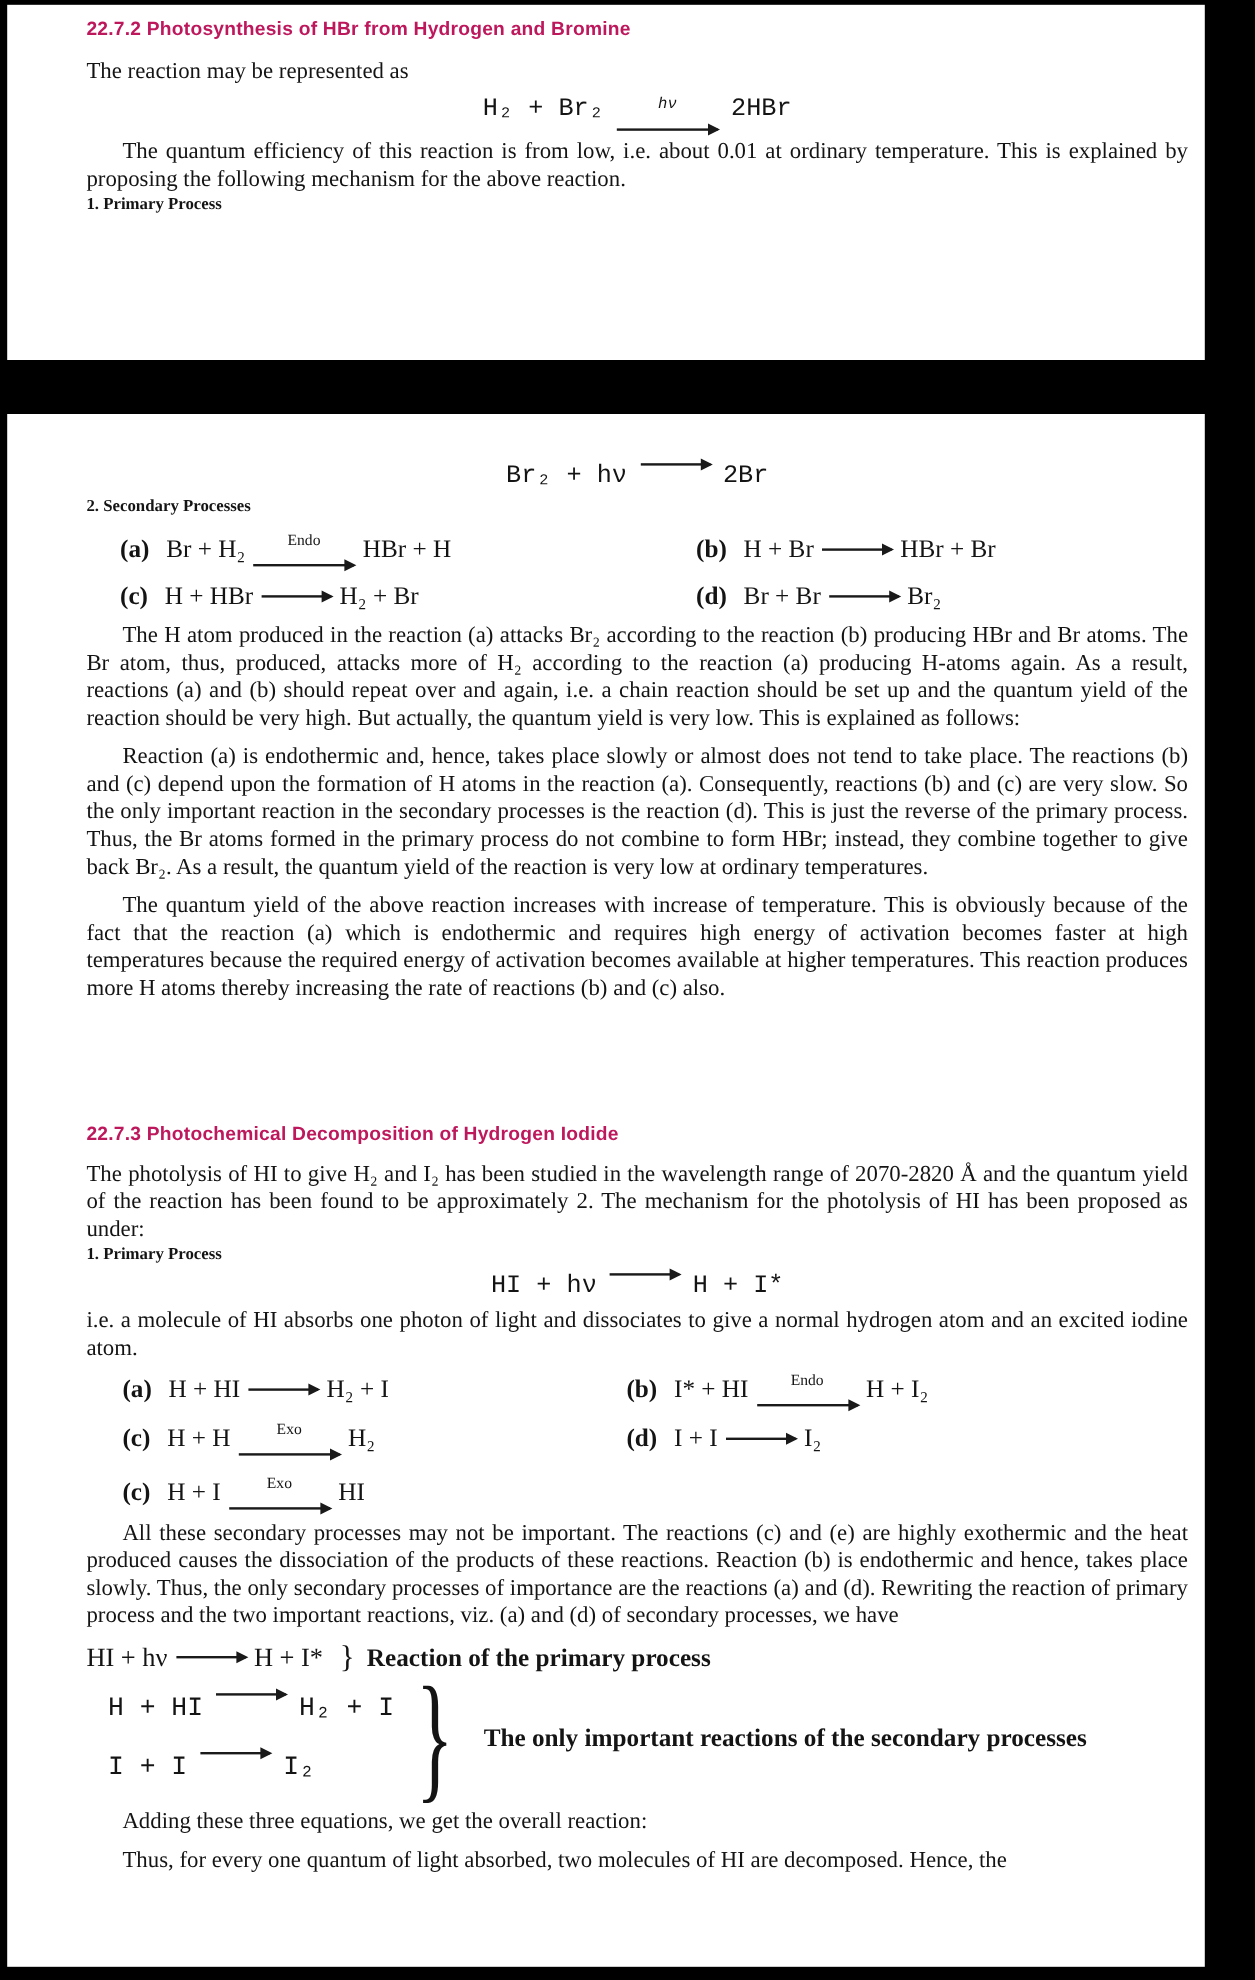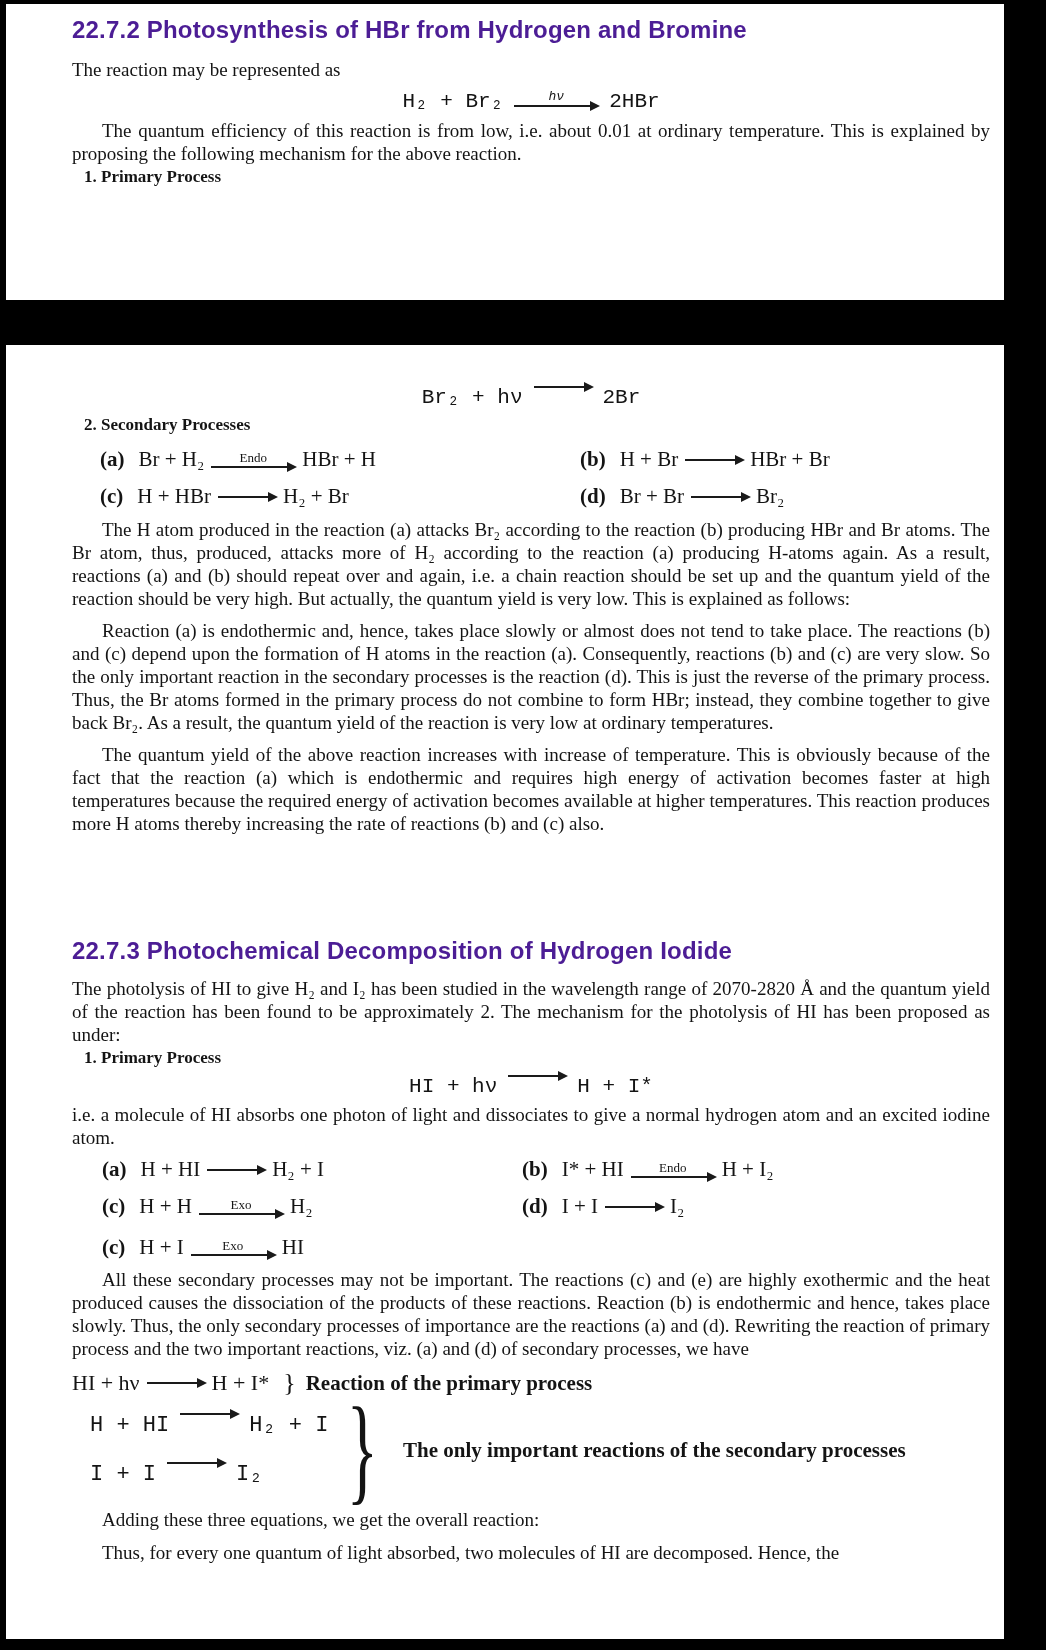--- a/index.html
+++ b/index.html
@@ -12,31 +12,31 @@
   .bar-left{position:absolute;left:0;top:0;width:6px;height:1650px;background:#000;}
   .bar-right{position:absolute;right:0;top:0;width:42px;height:1650px;background:#000;}
   .band-mid{position:absolute;left:0;top:300px;width:1046px;height:45px;background:#000;}
   .bar-bottom{position:absolute;left:0;top:1639px;width:1046px;height:11px;background:#000;}
 
   .blockA{position:absolute;left:72px;top:16px;width:918px;}
   .blockB{position:absolute;left:72px;top:386px;width:918px;}
   .blockC{position:absolute;left:72px;top:937px;width:918px;}
 
   .sec-heading{
-    font-family:"Liberation Sans", sans-serif;font-weight:bold;font-size:24px;
-    color:#4c1d95;margin:0 0 14px 0;letter-spacing:0.2px;
+    font-family:"Liberation Sans", sans-serif;font-weight:bold;font-size:16px;
+    color:#be185d;margin:0 0 14px 0;letter-spacing:0.2px;
   }
   .body-p{font-size:19px;line-height:23px;text-align:justify;margin:0;}
   .ind{text-indent:30px;}
-  .blabel{font-weight:bold;font-size:17px;margin:2px 12px;}
+  .blabel{font-weight:bold;font-size:14px;margin:2px 0;}
 
   .eq{display:flex;align-items:flex-start;font-size:21px;white-space:nowrap;font-family:Liberation Mono, monospace;}
   .eq.center{justify-content:center;}
   .eq .t{padding:0 4px;}
-  .arrow{display:inline-flex;flex-direction:column;align-items:center;justify-content:flex-end;margin:0 7px;}
+  .arrow{display:inline-flex;flex-direction:column;align-items:center;justify-content:flex-end;margin:0 7px;gap:12px;}
   .arrow .lbl{font-size:13px;line-height:14px;margin-bottom:1px;}
   .arrow .lbl.it{font-style:italic;}
   .arrow .ln{position:relative;width:58px;height:2px;background:#1a1a1a;}
   .arrow.w .ln{width:84px;}
   .arrow .ln::after{
     content:"";position:absolute;right:-2px;top:-4px;
     border-left:10px solid #1a1a1a;border-top:5px solid transparent;border-bottom:5px solid transparent;
   }
 
   .rxn-row{display:flex;align-items:center;margin-top:12px;}

